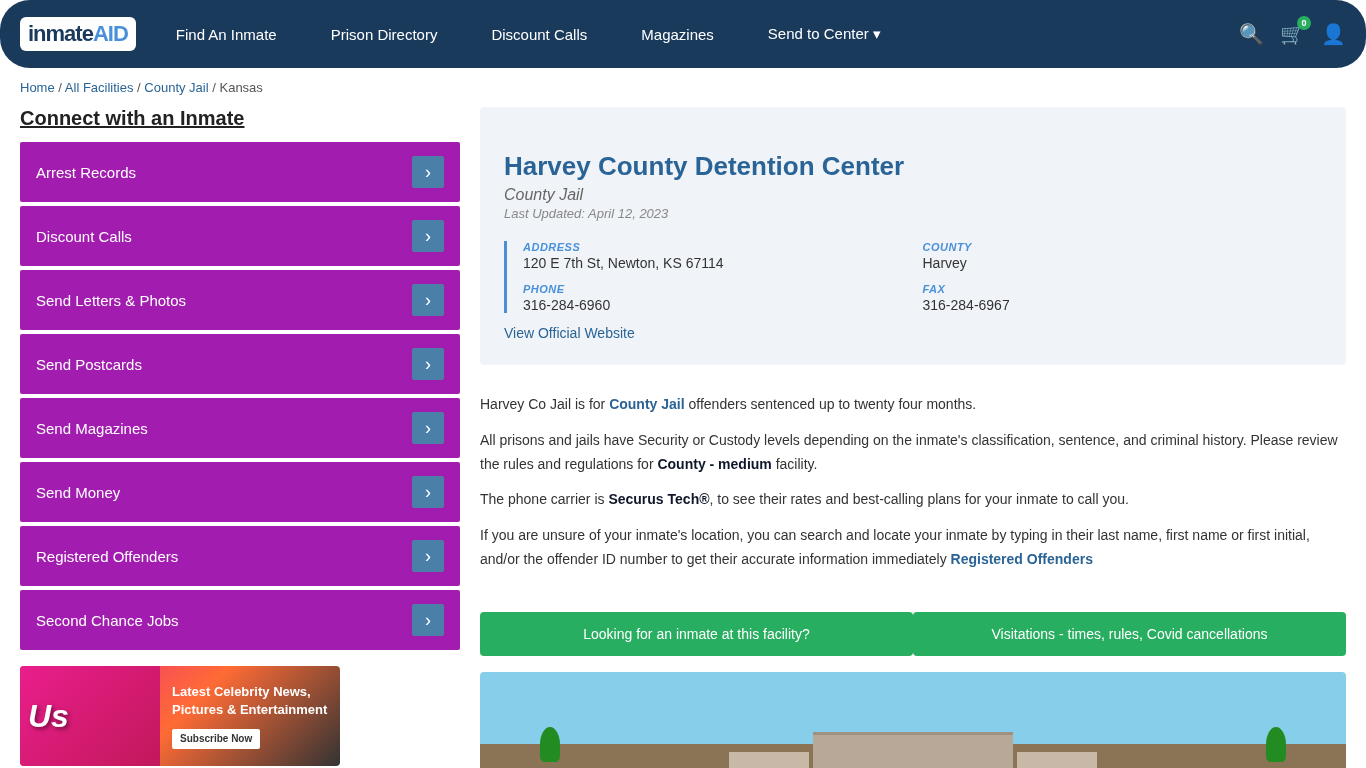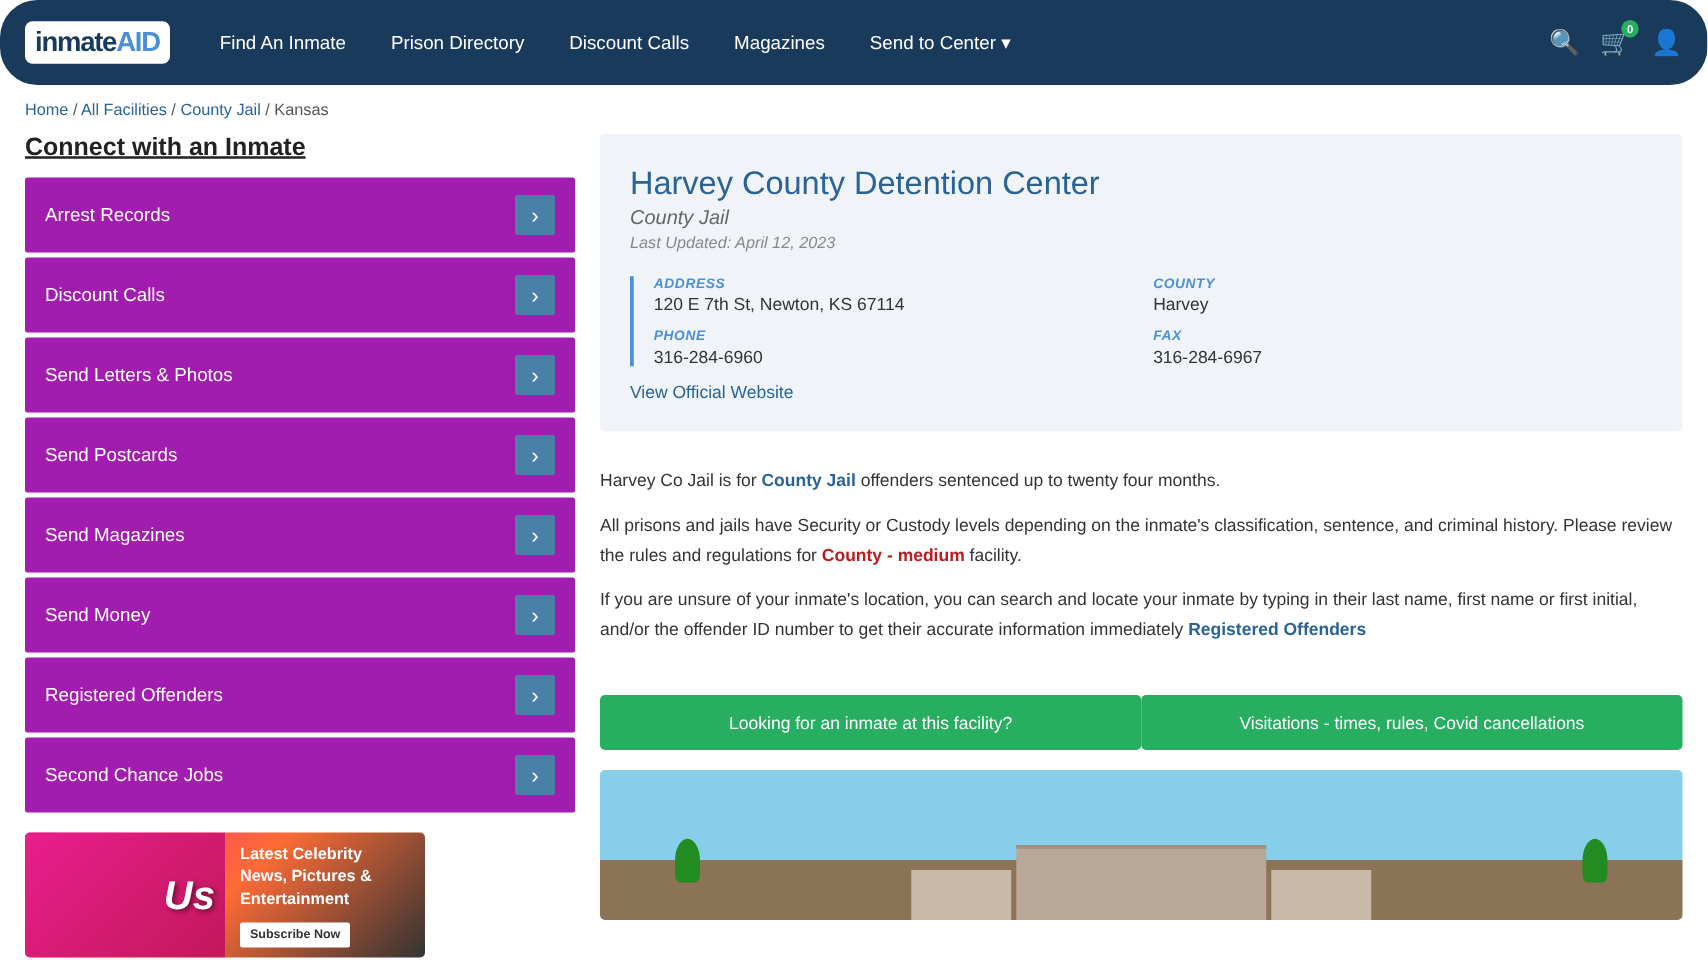--- a/index.html
+++ b/index.html
@@ -30,21 +30,21 @@
       font-size: 22px;
       font-weight: 900;
       color: #1a3a5c;
       letter-spacing: -1px;
     }
     .logo-aid {
       color: #4a90d9;
     }
     .nav-links {
       display: flex;
-      gap: 36px;
+      gap: 54px;
       flex: 1;
       align-items: center;
     }
     .nav-link {
       color: #fff;
       text-decoration: none;
       font-size: 15px;
       font-weight: 500;
       cursor: pointer;
       white-space: nowrap;
@@ -141,26 +141,26 @@
       width: 320px;
       height: 100px;
       background: linear-gradient(135deg, #e91e8c 0%, #ff6b35 50%, #333 100%);
       border-radius: 4px;
       display: flex;
       align-items: center;
       overflow: hidden;
       position: relative;
     }
     .ad-left {
-      width: 160px;
+      width: 140px;
       height: 100%;
       background: linear-gradient(135deg, #e91e8c, #c2185b);
       display: flex;
       align-items: center;
-      justify-content: flex-end;
+      justify-content: flex-start;
       font-size: 28px;
       font-weight: 900;
       color: #fff;
       font-style: italic;
       padding: 8px;
     }
     .ad-right {
       flex: 1;
       padding: 8px 12px;
       color: #fff;
@@ -186,23 +186,24 @@
       min-width: 0;
     }
     .facility-card {
       background: #f0f4f8;
       border-radius: 4px;
       padding: 24px;
       margin-bottom: 16px;
     }
     .facility-name {
       font-size: 26px;
-      font-weight: normal;
+      font-weight: bold;
       color: #2a6496;
       margin-bottom: 4px;
+      margin-top: 20px;
     }
     .facility-type {
       font-size: 16px;
       color: #666;
       font-style: italic;
       margin-bottom: 2px;
     }
     .facility-updated {
       font-size: 13px;
       color: #888;
@@ -244,21 +245,21 @@
       font-size: 14px;
       color: #333;
     }
     .description p { margin-bottom: 12px; }
     .desc-link {
       color: #2a6496;
       font-weight: bold;
       text-decoration: none;
     }
     .desc-link-green {
-      color: #b91c1c;
+      color: #0f172a;
       font-weight: bold;
       text-decoration: none;
     }
 
     
     .action-buttons {
       display: flex;
       margin: 16px 0;
     }
     .btn-green {
@@ -434,20 +435,23 @@
     </div>
 
     <div class="description">
       <p>
         <span>Harvey Co Jail is for </span><a href="#" class="desc-link">County Jail</a><span> offenders sentenced up to twenty four months.</span>
       </p>
       <p>
         <span>All prisons and jails have Security or Custody levels depending on the inmate's classification, sentence, and criminal history. Please review the rules and regulations for </span><a href="#" class="desc-link-green">County - medium</a><span> facility.</span>
       </p>
       <p>
+        <span>The phone carrier is </span><a href="#" class="desc-link-green">Securus Tech®</a><span>, to see their rates and best-calling plans for your inmate to call you.</span>
+      </p>
+      <p>
         <span>If you are unsure of your inmate's location, you can search and locate your inmate by typing in their last name, first name or first initial, and/or the offender ID number to get their accurate information immediately </span><a href="#" class="desc-link">Registered Offenders</a>
       </p>
     </div>
 
     <div class="action-buttons">
       <button class="btn-green">Looking for an inmate at this facility?</button>
       <button class="btn-green">Visitations - times, rules, Covid cancellations</button>
     </div>
 
     <div class="facility-img">

